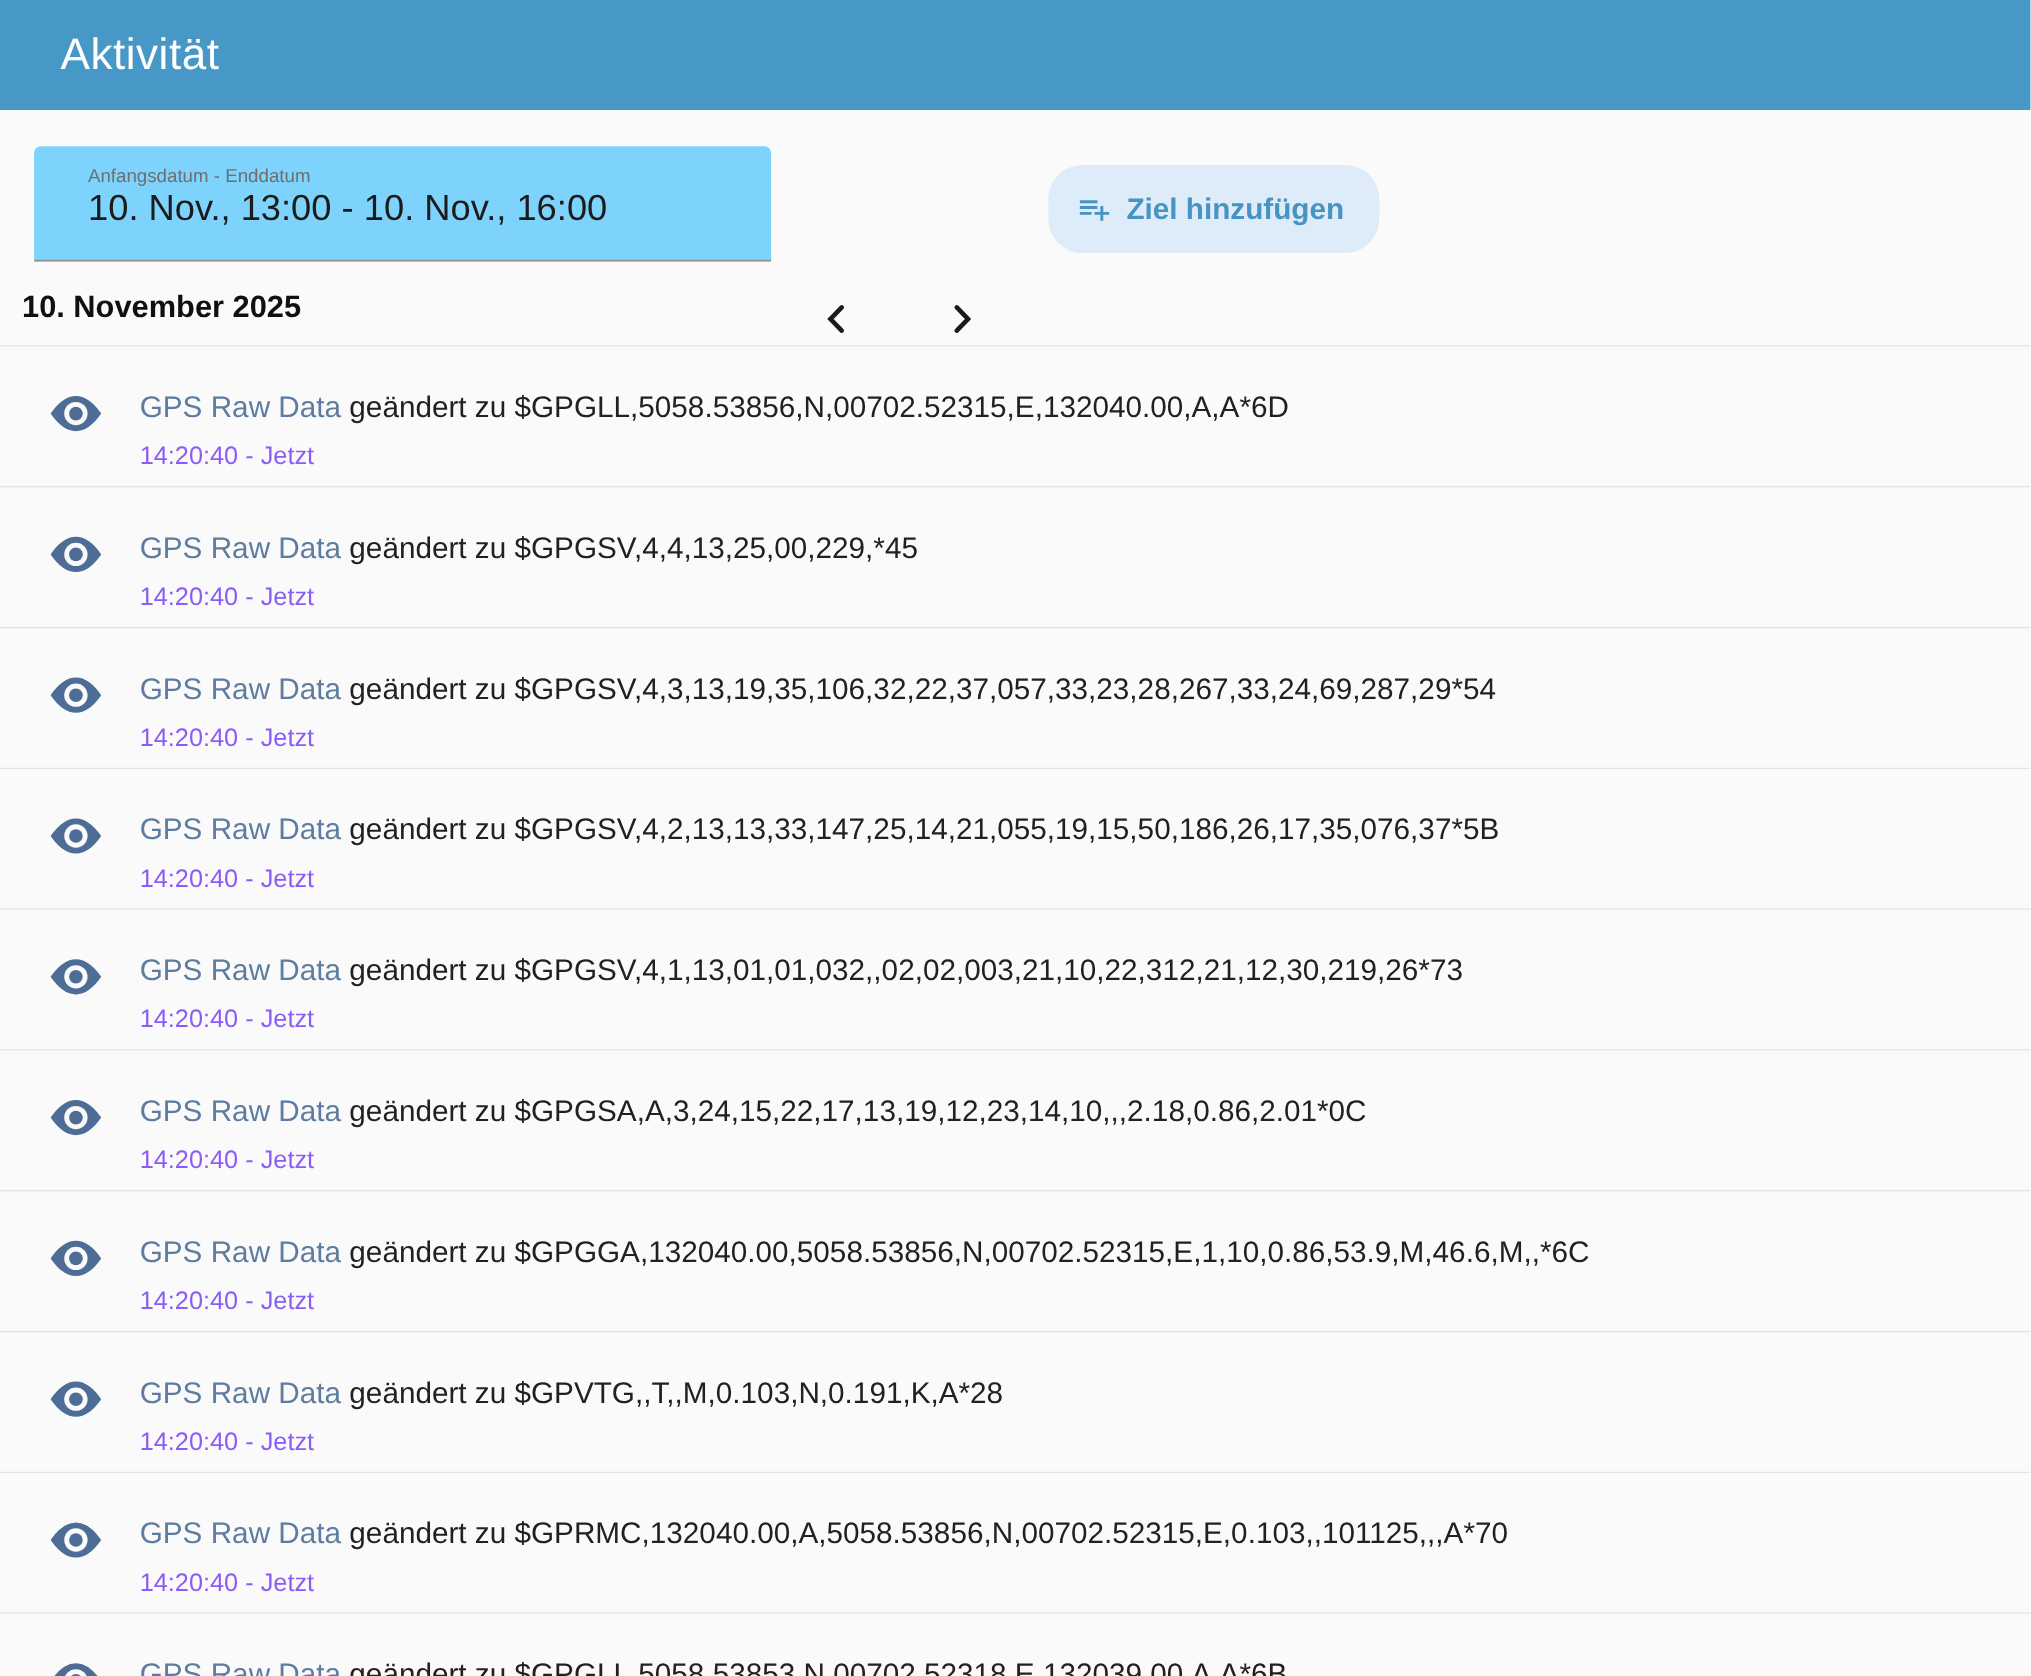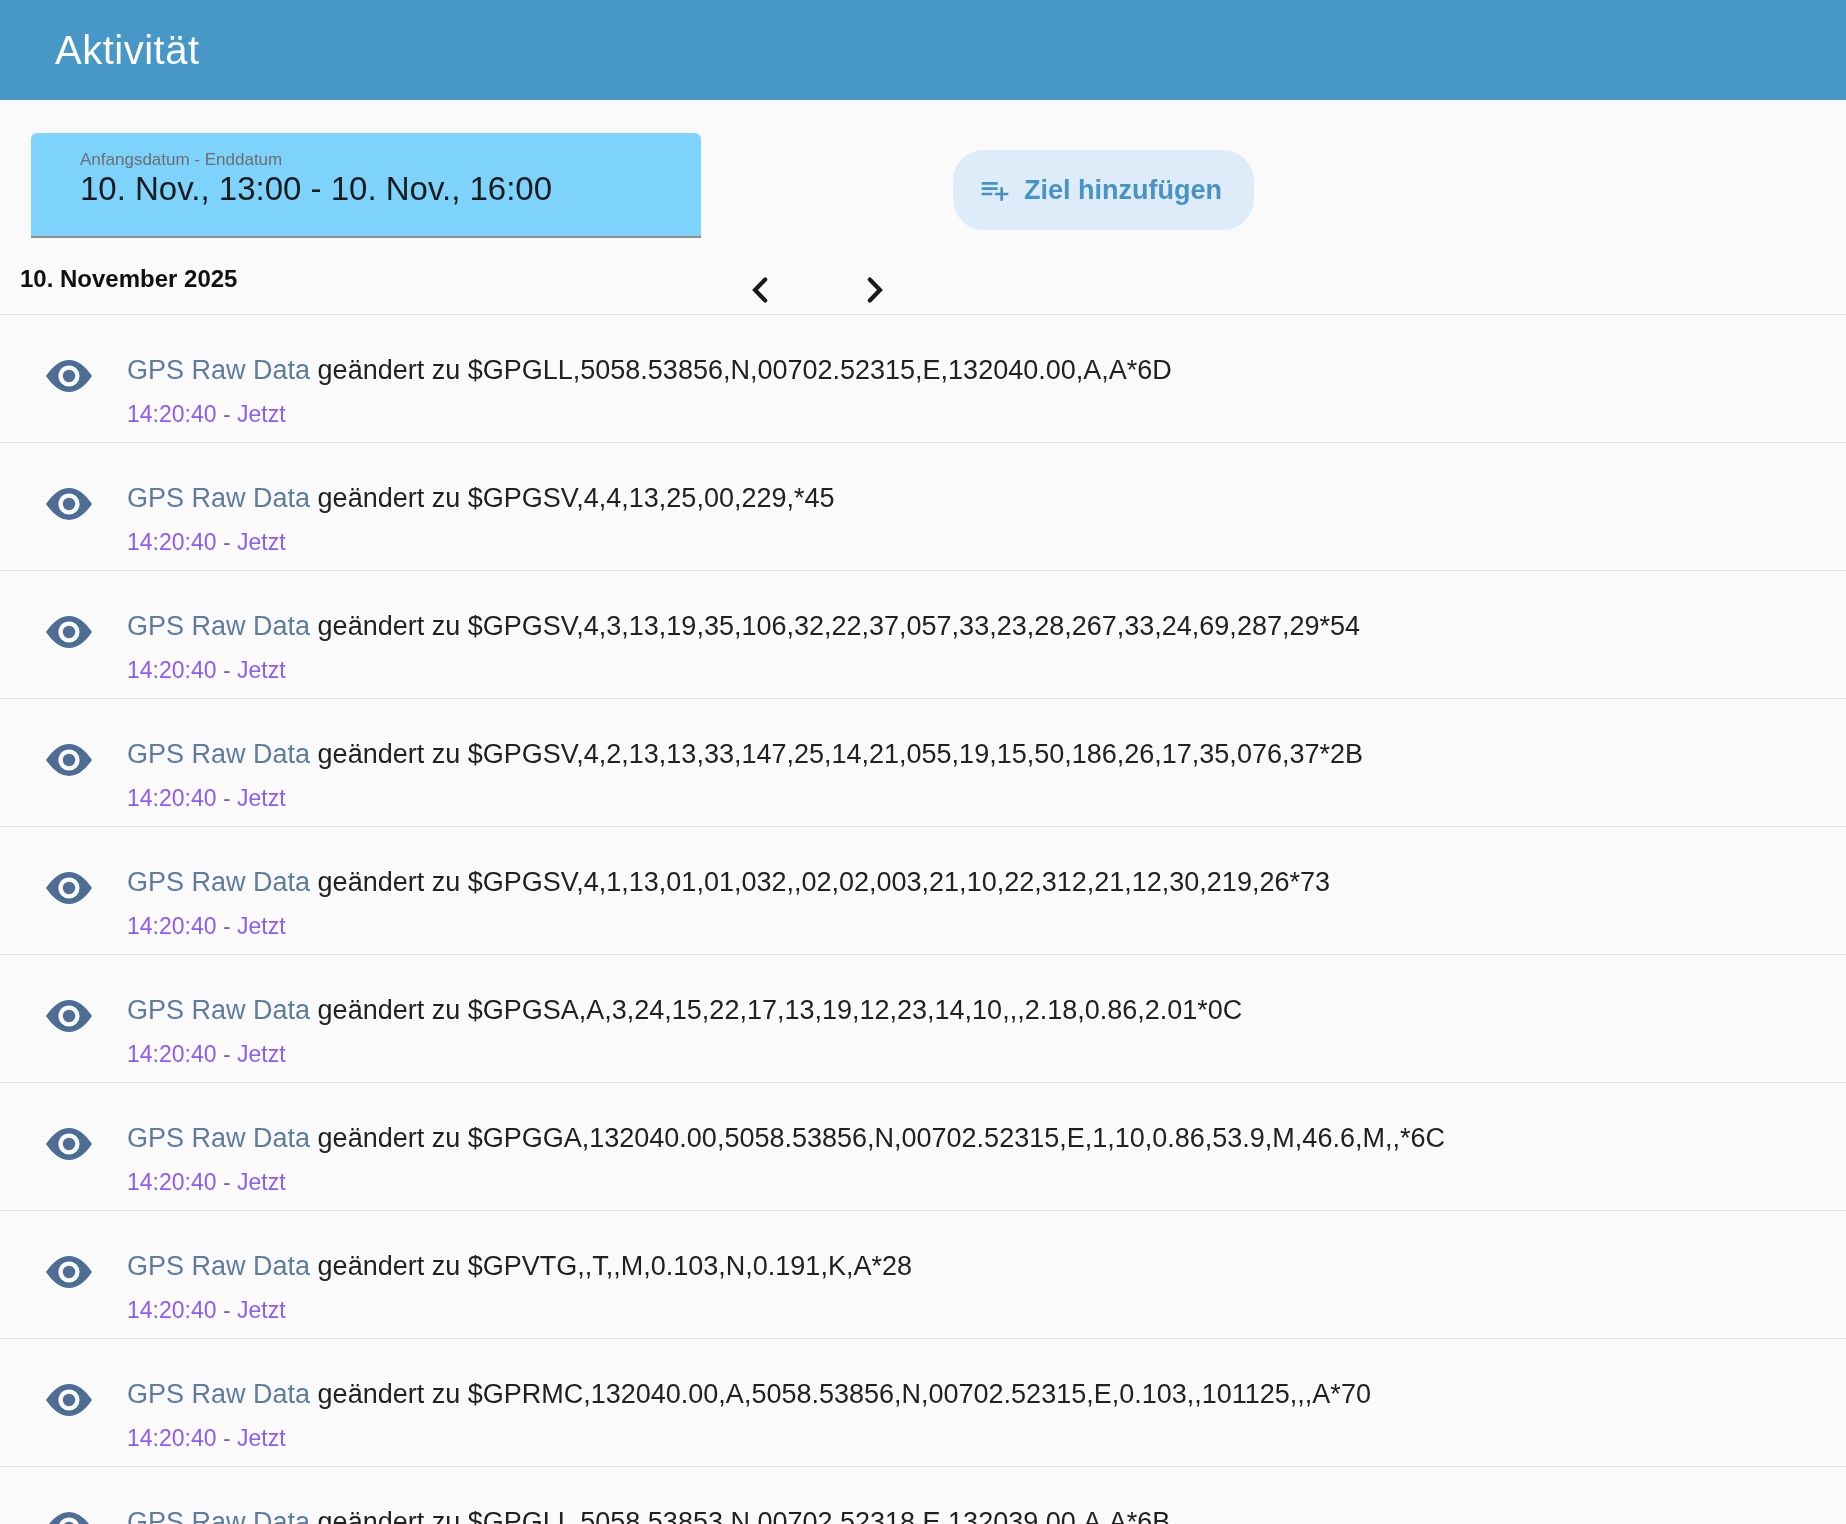--- a/index.html
+++ b/index.html
@@ -78,21 +78,21 @@
     display: flex; align-items: center;
     gap: 13px;
     padding: 0 32px 0 26px;
     cursor: pointer;
   }
   .pill-button svg { display: block; }
 
   
   .date-heading {
     margin: 14px 0 17px 20px;
-    font-size: 24px;
+    font-size: 28px;
     line-height: 33px;
     font-weight: 700;
     color: #101010;
   }
 
   
   .activity-list { margin-top: 19px; border-top: 1px solid #e1e1e1; }
   .row {
     position: relative;
     height: 128px;
@@ -217,21 +217,21 @@
       <svg width="50" height="38" viewBox="0 0 50 38">
         <path d="M2 19 Q13 3 25 3 Q37 3 48 19 Q37 35 25 35 Q13 35 2 19 Z" fill="#4d6d96"></path>
         <circle cx="25" cy="19" r="10.6" fill="#fafafa"></circle>
         <circle cx="25" cy="19" r="6.2" fill="#4d6d96"></circle>
       </svg>
     </span>
     <div class="row-text">
       <div class="row-main">
         <span class="link">GPS Raw Data</span>
         <span class="action">geändert zu</span>
-        <span class="value">$GPGSV,4,2,13,13,33,147,25,14,21,055,19,15,50,186,26,17,35,076,37*2B</span>
+        <span class="value">$GPGSV,4,2,13,13,33,147,25,14,21,055,19,15,50,186,26,17,35,076,37*5B</span>
       </div>
       <div class="row-time">14:20:40 - Jetzt</div>
     </div>
   </div>
 
   <div class="row">
     <span class="eye-wrap">
       <svg width="50" height="38" viewBox="0 0 50 38">
         <path d="M2 19 Q13 3 25 3 Q37 3 48 19 Q37 35 25 35 Q13 35 2 19 Z" fill="#4d6d96"></path>
         <circle cx="25" cy="19" r="10.6" fill="#fafafa"></circle>

